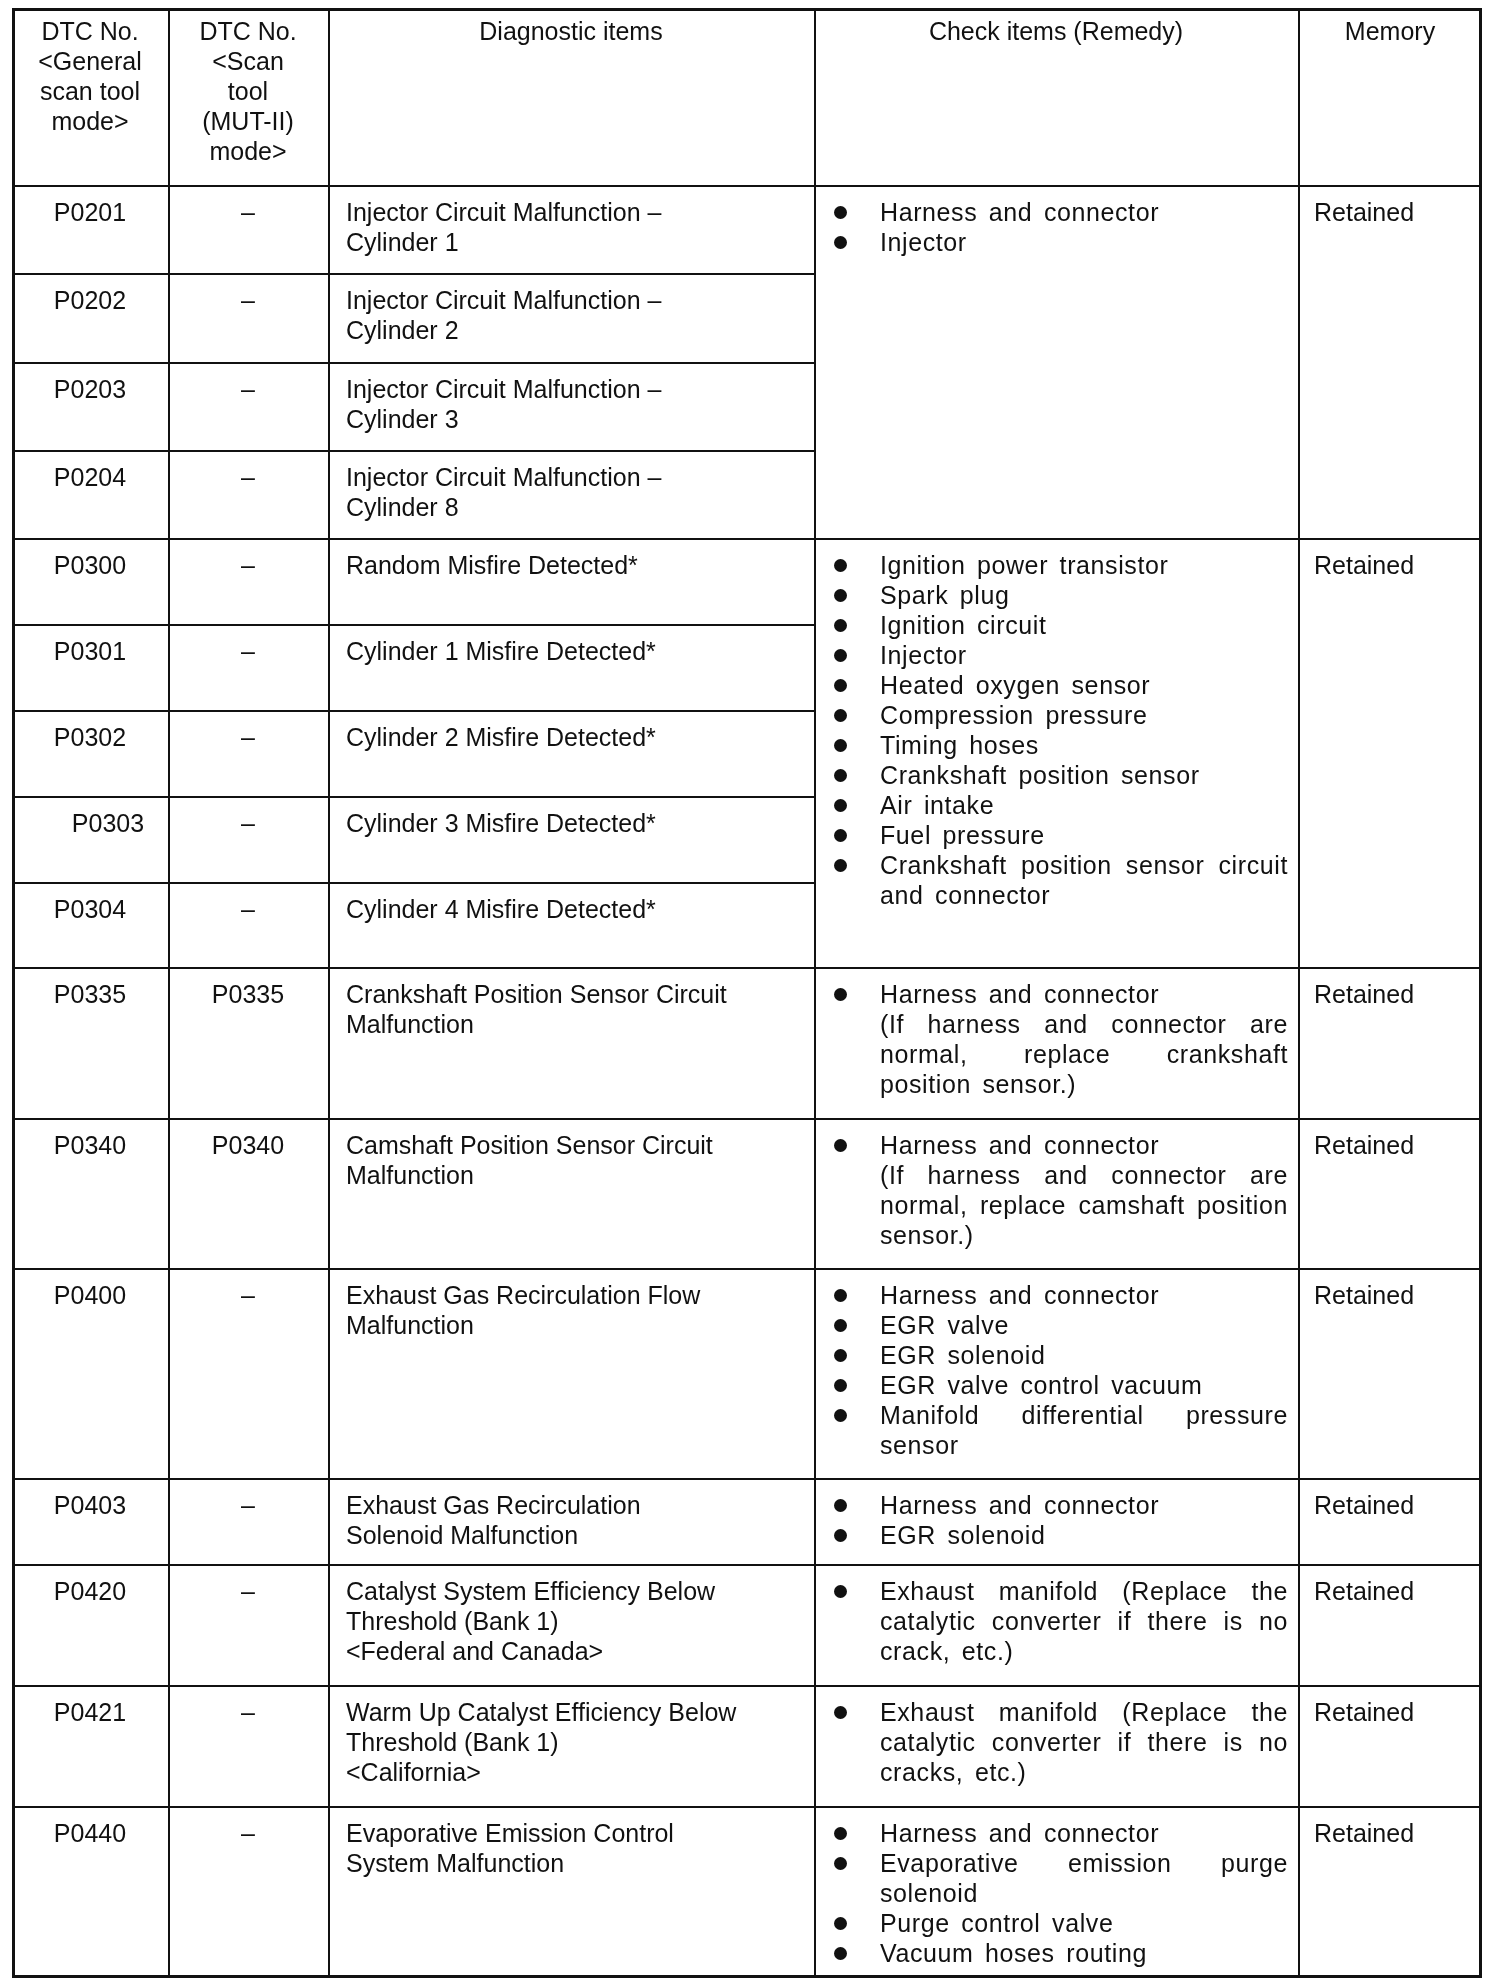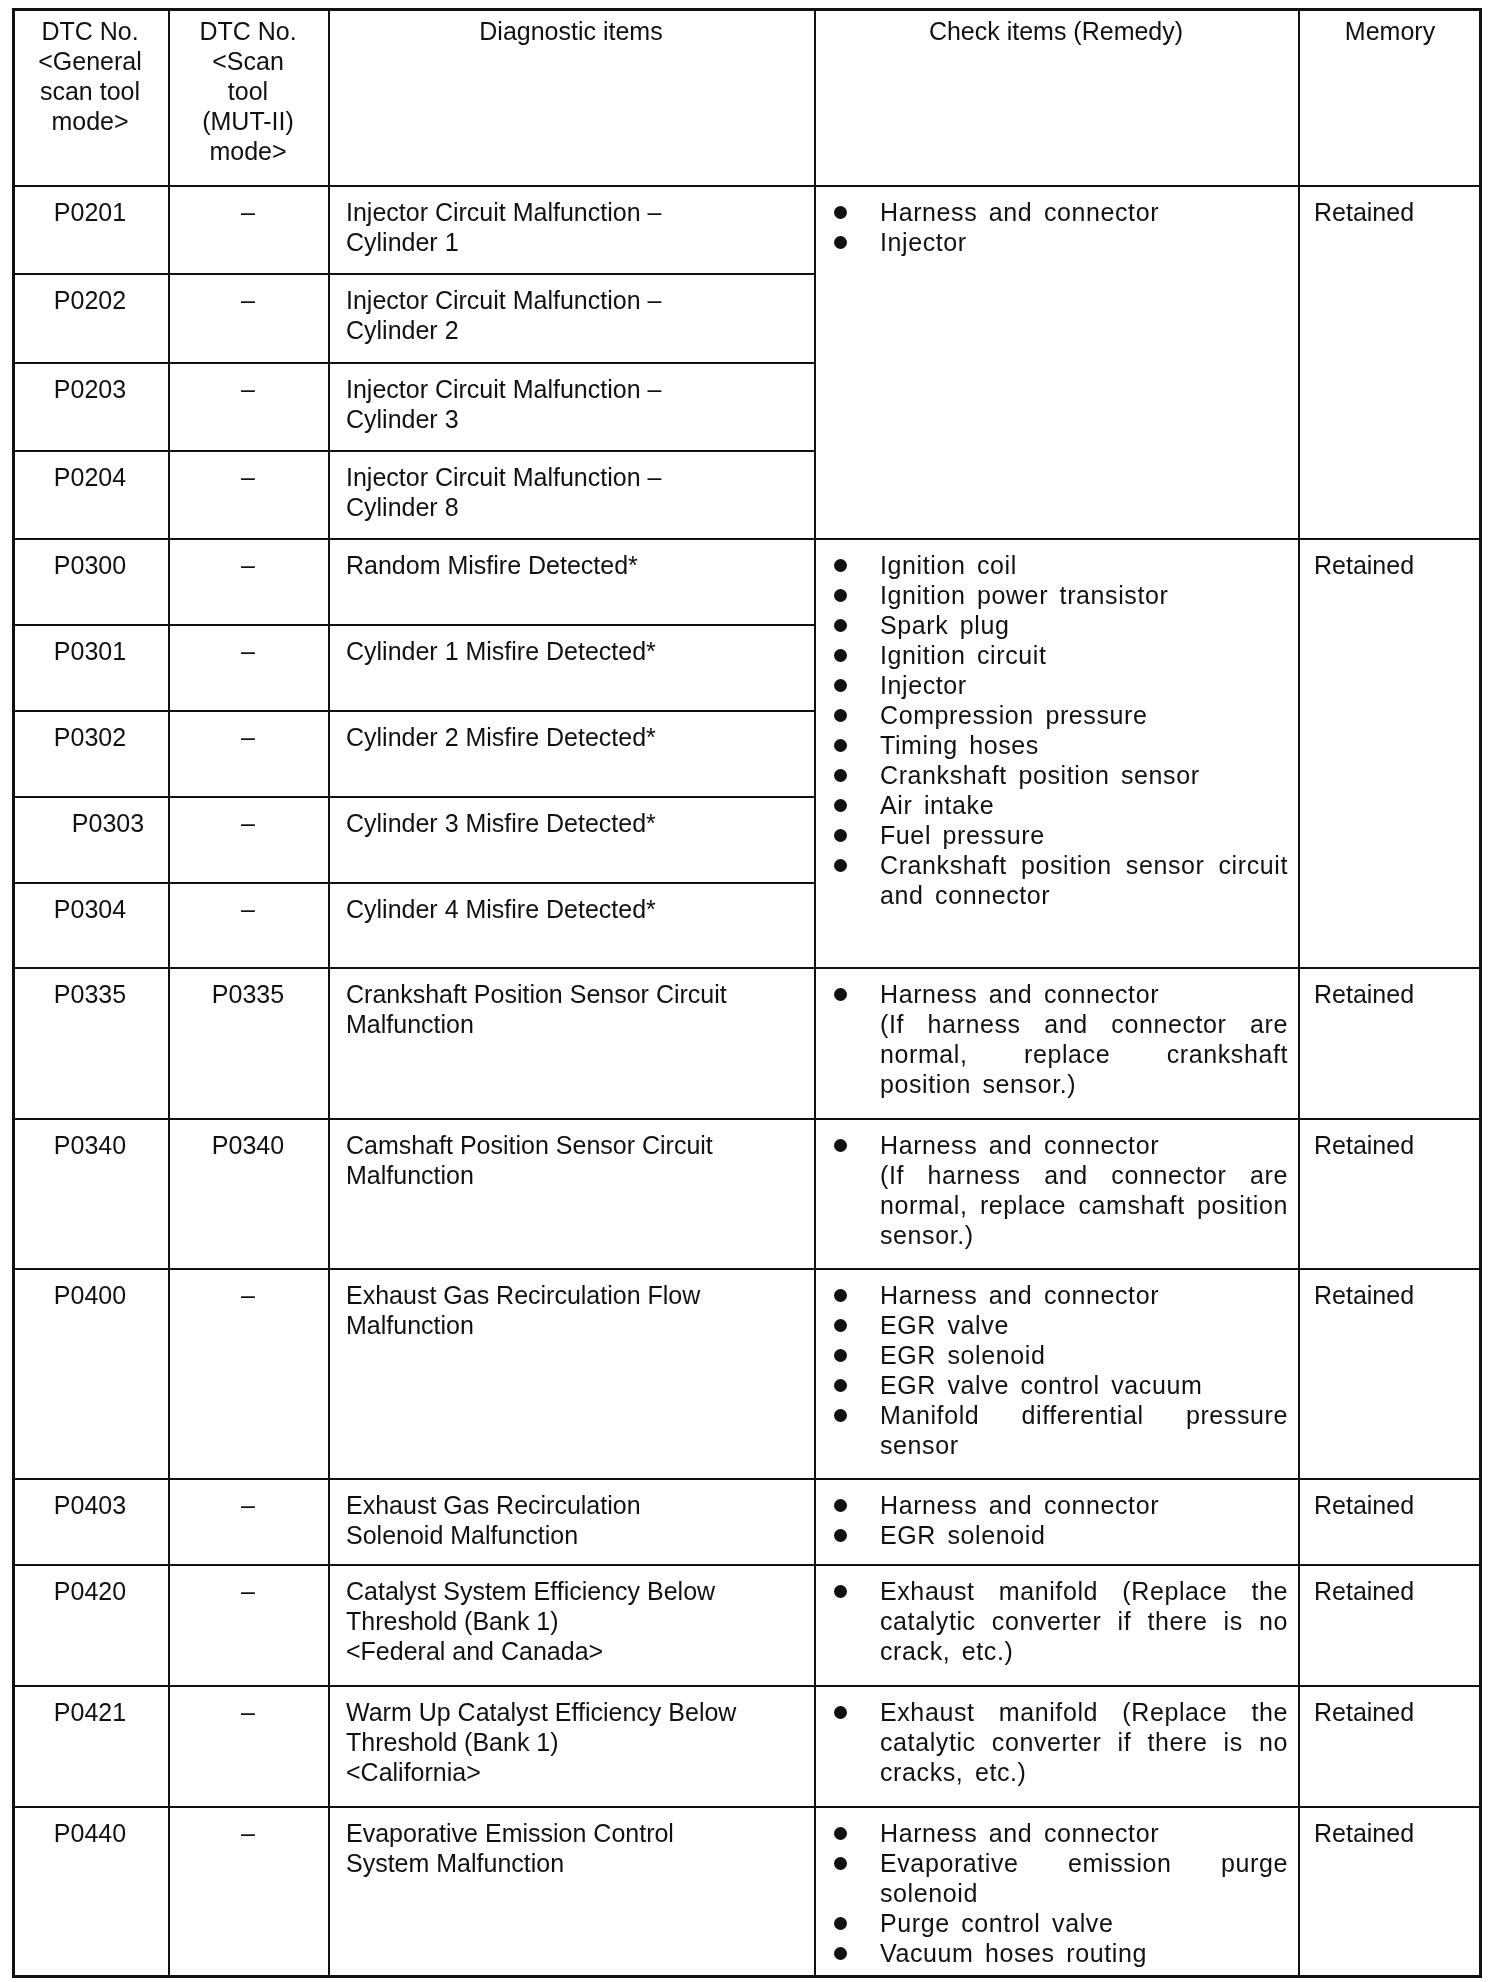--- a/index.html
+++ b/index.html
@@ -108,25 +108,25 @@
 <div class="cell diag" style="left: 346px; top: 808px; width: 456px; height: 74px;">
     <span style="display: block;">Cylinder 3 Misfire Detected*</span>
   </div>
 <div class="cell code" style="left: 12px; top: 894px; width: 156px; height: 73px;"><span>P0304</span></div>
 <div class="cell ctr" style="left: 168px; top: 894px; width: 160px; height: 73px;"><span>–</span></div>
 <div class="cell diag" style="left: 346px; top: 894px; width: 456px; height: 73px;">
     <span style="display: block;">Cylinder 4 Misfire Detected*</span>
   </div>
 <div class="cell " style="left: 822px; top: 550px; width: 466px; height: 417px;">
     <ul class="chk">
-      <li class="just"><span class="bullet"></span><span>Ignition coil</span></li>
       <li class="just"><span class="bullet"></span><span>Ignition power transistor</span></li>
       <li class="just"><span class="bullet"></span><span>Spark plug</span></li>
       <li class="just"><span class="bullet"></span><span>Ignition circuit</span></li>
       <li class="just"><span class="bullet"></span><span>Injector</span></li>
+      <li class="just"><span class="bullet"></span><span>Heated oxygen sensor</span></li>
       <li class="just"><span class="bullet"></span><span>Compression pressure</span></li>
       <li class="just"><span class="bullet"></span><span>Timing hoses</span></li>
       <li class="just"><span class="bullet"></span><span>Crankshaft position sensor</span></li>
       <li class="just"><span class="bullet"></span><span>Air intake</span></li>
       <li class="just"><span class="bullet"></span><span>Fuel pressure</span></li>
       <li class="just"><span class="bullet"></span><span>Crankshaft position sensor circuit and connector</span></li>
     </ul>
   </div>
 <div class="cell " style="left: 1314px; top: 550px; width: 164px; height: 417px;"><span>Retained</span></div>
 <div class="hl" style="left: 12px; top: 1118px; width: 1470px;"></div>

